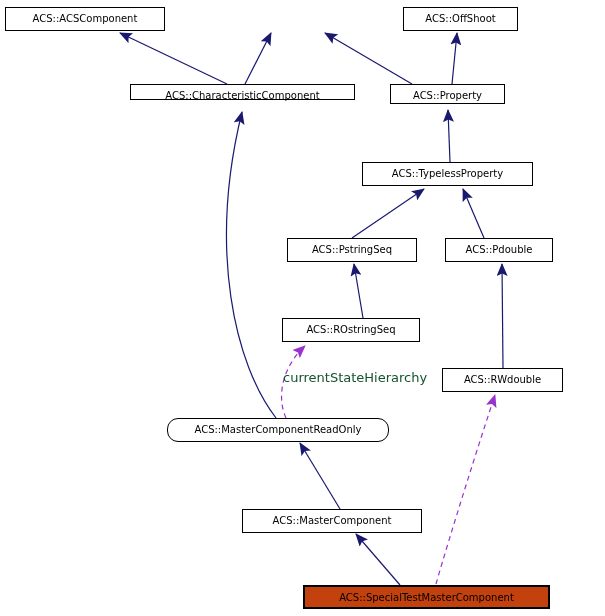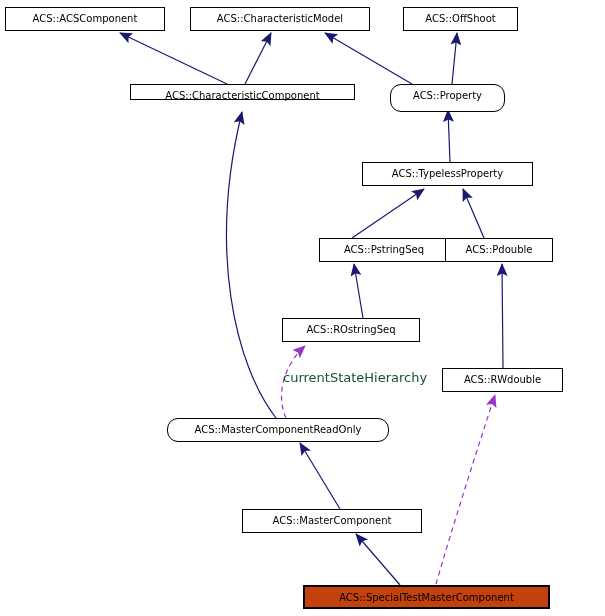--- a/index.html
+++ b/index.html
@@ -31,23 +31,23 @@
     position:absolute;
     color:#14532d;
     font-size:13px;
     white-space:nowrap;
   }
   
   .n-acscomponent            {left:5px;   top:7px;   width:160px; height:24px;}
   .n-characteristicmodel     {left:190px; top:7px;   width:180px; height:24px;}
   .n-offshoot                {left:403px; top:7px;   width:115px; height:24px;}
   .n-characteristiccomponent {left:130px; top:84px;  width:225px; height:16px;}
-  .n-property                {left:390px; top:84px;  width:115px; height:28px;border-radius:11px;}
+  .n-property                {left:390px; top:84px;  width:115px; height:20px;}
   .n-typelessproperty        {left:362px; top:162px; width:171px; height:24px;}
-  .n-pstringseq              {left:287px; top:238px; width:130px; height:24px;margin-left:32px;}
+  .n-pstringseq              {left:287px; top:238px; width:130px; height:24px;}
   .n-pdouble                 {left:445px; top:238px; width:108px; height:24px;}
   .n-rostringseq             {left:282px; top:318px; width:138px; height:24px;}
   .n-rwdouble                {left:442px; top:368px; width:121px; height:24px;}
   .n-mastercomponentreadonly {left:167px; top:418px; width:222px; height:24px;border-radius:11px;}
   .n-mastercomponent         {left:242px; top:509px; width:180px; height:24px;}
   .n-specialtestmastercomponent{left:303px;top:585px;width:247px; height:24px;}
   .l-currentstate {left:283px; top:370px;}
   .l-someother    {left:472px; top:464px;}
 </style>
 </head>
@@ -78,21 +78,20 @@
       <path d="M340,509 L300,443" marker-end="url(#arr-navy)"></path>
       <path d="M400,585 L356,534" marker-end="url(#arr-navy)"></path>
     </g>
     <g fill="none" stroke="#9a32cd" stroke-width="1.2" stroke-dasharray="5,4">
       <path d="M286,418 C276,396 283,366 305,346" marker-end="url(#arr-purple)"></path>
       <path d="M436,584 C450,535 480,440 495,395" marker-end="url(#arr-purple)"></path>
     </g>
   </svg>
 
   <div class="node n-acscomponent">ACS::ACSComponent</div>
-  <div class="node n-characteristicmodel">ACS::CharacteristicModel</div>
   <div class="node n-offshoot">ACS::OffShoot</div>
   <div class="node n-characteristiccomponent">ACS::CharacteristicComponent</div>
   <div class="node n-property">ACS::Property</div>
   <div class="node n-typelessproperty">ACS::TypelessProperty</div>
   <div class="node n-pstringseq">ACS::PstringSeq</div>
   <div class="node n-pdouble">ACS::Pdouble</div>
   <div class="node n-rostringseq">ACS::ROstringSeq</div>
   <div class="node n-rwdouble">ACS::RWdouble</div>
   <div class="node n-mastercomponentreadonly">ACS::MasterComponentReadOnly</div>
   <div class="node n-mastercomponent">ACS::MasterComponent</div>

